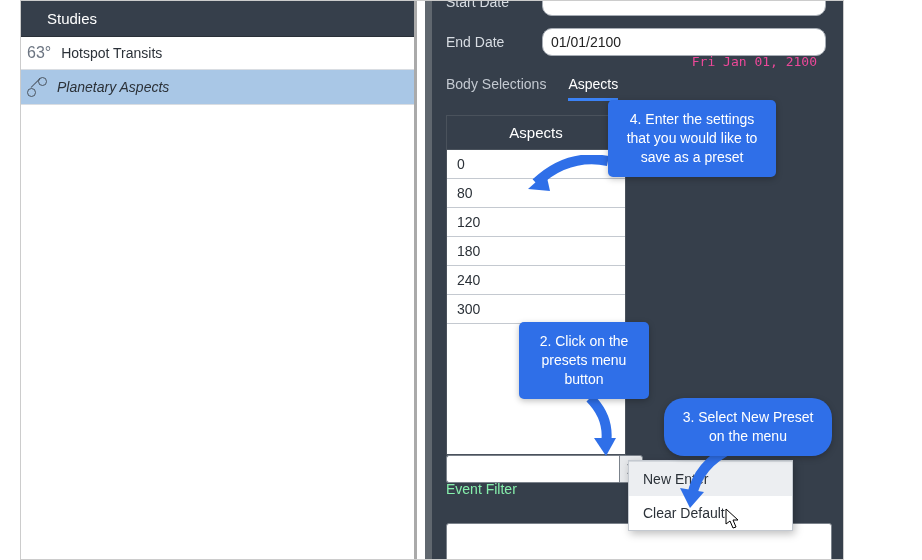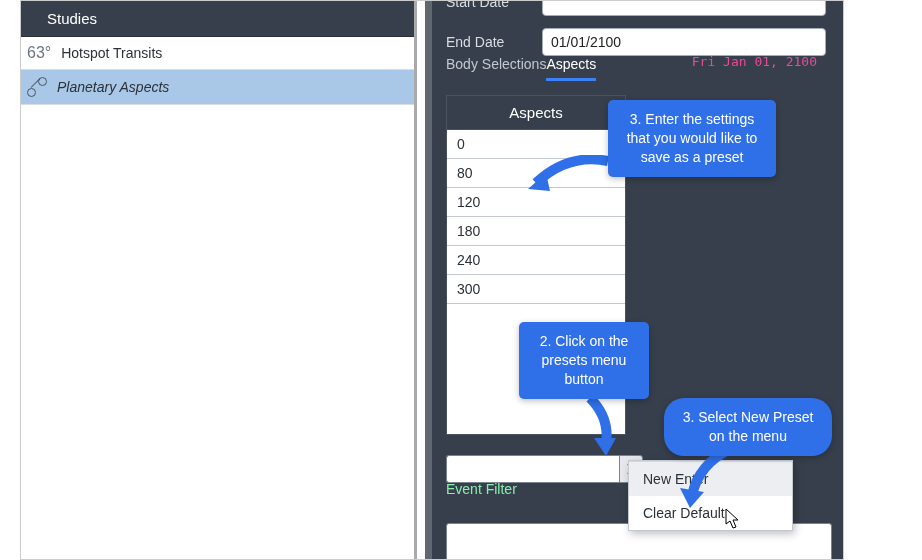--- a/index.html
+++ b/index.html
@@ -92,35 +92,36 @@
     padding-top: 12px;
   }
   .row.partial-top {
     margin-top: -25px;
   }
   .row .label { width: 78px; color: #d8dde3; font-size: 14px; }
   .date-input {
     display: flex; justify-content: space-between; align-items: center;
     background: #fff;
     border: 1px solid #a7adb5;
-    border-radius: 4px;
+    border-radius: 10px;
     width: 284px; height: 28px;
     padding: 0 8px;
     color: #222;
     font-size: 14px;
   }
   .date-input .right-text {
     color: #ec4899;
     font-family: "Consolas", monospace;
     font-size: 13px;
     margin-top: 38px;
   }
 
   .tabs {
-    display: flex; 
+    display: flex; gap: 22px;
+    margin-top: 20px;
     font-size: 14px;
     color: #c3c9d1;
   }
   .tab { padding-bottom: 6px; cursor: default; }
   .tab.active {
     color: #fff;
     border-bottom: 3px solid #3b82f6;
   }
 
   .aspects-table {
@@ -293,21 +294,21 @@
     <div class="event-filter-box"></div>
   </div>
 </div>
 
 <div class="menu">
   <div class="sep"></div>
   <div class="item hover">New Enter</div>
   <div class="item">Clear Default</div>
 </div>
 
-<div class="callout" style="left:608px; top:100px; width:168px;">3. Enter the settings that you would like to save as a preset</div>
+<div class="callout" style="left:608px; top:100px; width:168px;">4. Enter the settings that you would like to save as a preset</div>
 <svg style="position:absolute; left:528px; top:155px; z-index:55;" width="84" height="40">
   <path d="M80 6 Q40 -2 8 28" stroke="#2f6fe8" stroke-width="10" fill="none"></path>
   <polygon points="0,34 18,18 22,36" fill="#2f6fe8"></polygon>
 </svg>
 
 <div class="callout" style="left:519px; top:322px; width:130px;">2. Click on the presets menu button</div>
 <svg style="position:absolute; left:584px; top:398px; z-index:55;" width="36" height="60">
   <path d="M6 0 Q26 20 22 46" stroke="#2f6fe8" stroke-width="10" fill="none"></path>
   <polygon points="22,58 10,40 32,40" fill="#2f6fe8"></polygon>
 </svg>

